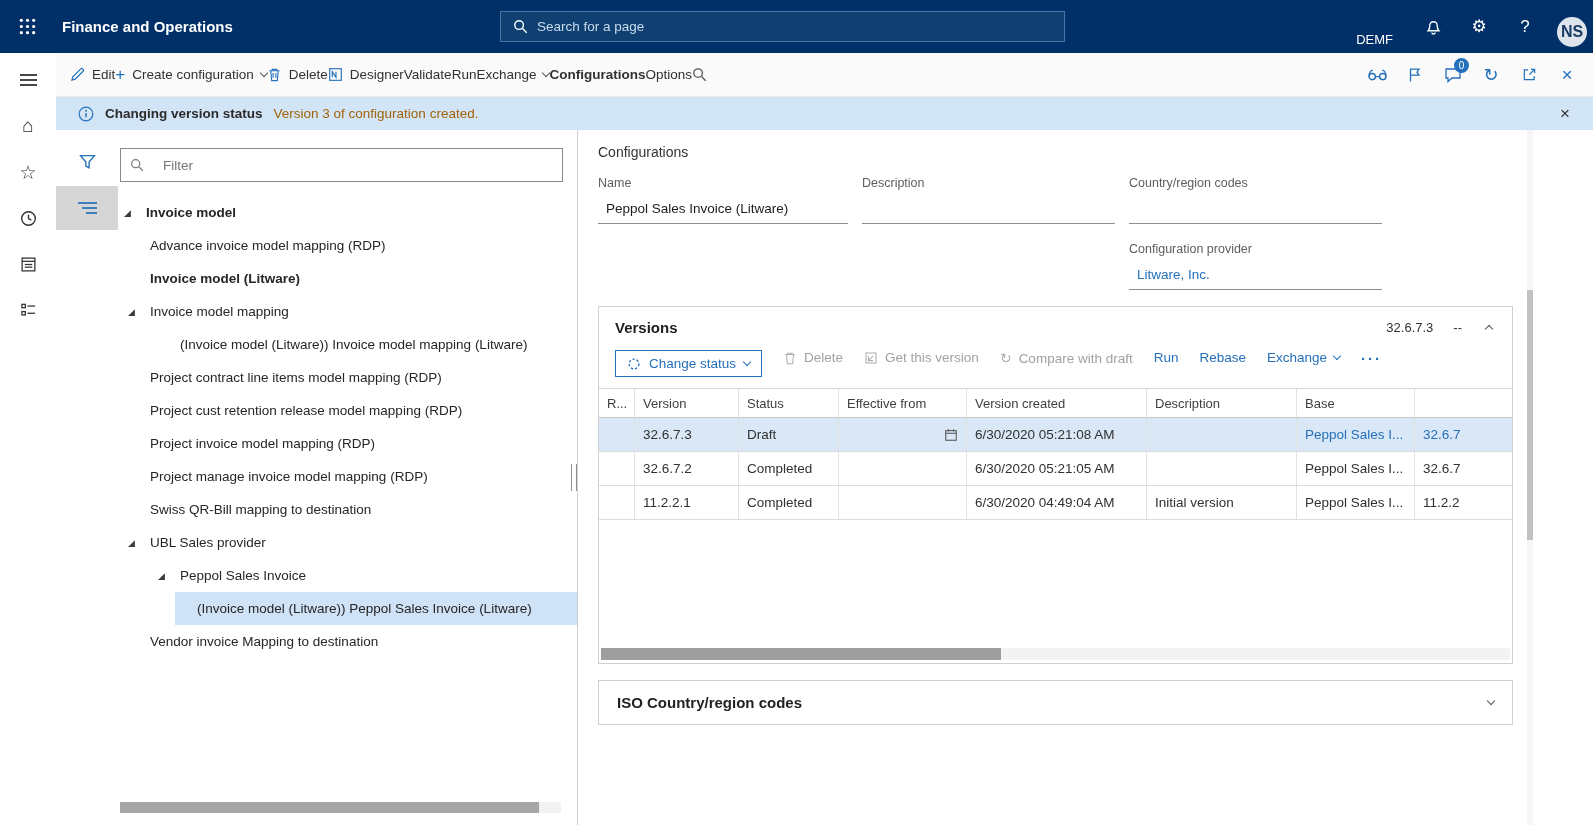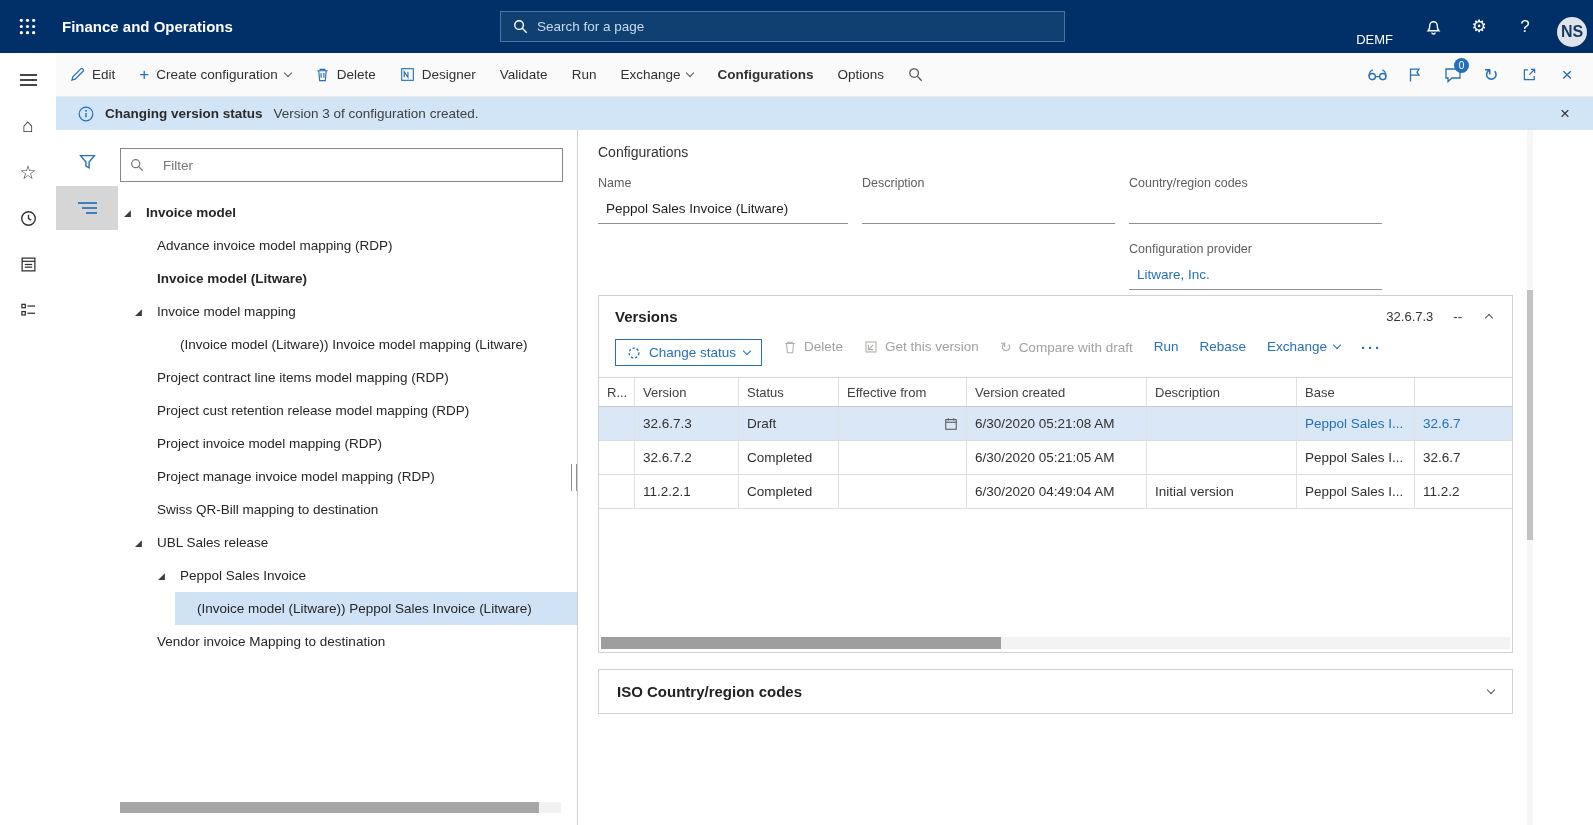--- a/index.html
+++ b/index.html
@@ -21,76 +21,76 @@
     display:flex; align-items:center; justify-content:center; cursor:pointer; margin-left:6px; }
 
   
   .shell { display:flex; height:772px; }
   .rail { width:56px; flex:none; background:#fff; display:flex; flex-direction:column; align-items:center; padding-top:8px; }
   .rail-btn { width:40px; height:38px; display:flex; align-items:center; justify-content:center; cursor:pointer; color:#333; margin-bottom:8px; }
   .rail-btn.glyph { font-size:19px; }
   .workarea { flex:1; display:flex; flex-direction:column; min-width:0; }
 
   
-  .actionbar { height:44px; background:#fafafa; display:flex; align-items:center; padding-left:14px; gap:24px; border-bottom:1px solid #ececec; }
+  .actionbar { height:44px; background:#fafafa; display:flex; align-items:center; padding-left:14px; border-bottom:1px solid #ececec; }
   .ab-item { display:flex; align-items:center; gap:7px; cursor:pointer; color:#323130; white-space:nowrap; }
   .ab-item .ico { color:#2470ba; display:flex; }
   .ab-item.bold { font-weight:bold; }
   .chev { width:6px; height:6px; border-right:1.4px solid #555; border-bottom:1.4px solid #555; display:inline-block; }
   .chev.down { transform:rotate(45deg); margin-top:-3px; }
   .chev.up { transform:rotate(-135deg); margin-top:4px; }
   .chev.blue { border-color:#2470ba; }
   .ab-right { margin-left:auto; display:flex; align-items:center; gap:2px; padding-right:8px; }
   .ab-iconbtn { width:36px; height:36px; display:flex; align-items:center; justify-content:center; cursor:pointer; color:#2470ba; position:relative; font-size:16px; }
   .badge { position:absolute; top:1px; right:2px; min-width:15px; height:15px; border-radius:8px; background:#2470ba; color:#fff;
     font-size:10px; line-height:15px; text-align:center; padding:0 3px; }
 
   
   .infobar { height:33px; background:#d2e5f7; display:flex; align-items:center; padding:0 14px 0 22px; gap:11px; flex:none; }
   .ib-title { font-weight:600; color:#2b2b2b; }
-  .ib-msg { color:#404040; }
+  .ib-msg { color:#a16207; }
   .ib-close { margin-left:auto; cursor:pointer; font-size:17px; color:#333; width:28px; text-align:center; }
 
   
   .content { flex:1; display:flex; min-height:0; }
 
   
   .leftpane { width:522px; flex:none; display:flex; border-right:1px solid #cfcfcf; }
   .left-tools { width:62px; flex:none; display:flex; flex-direction:column; align-items:center; padding-top:14px; }
   .tool-btn { width:40px; height:36px; display:flex; align-items:center; justify-content:center; color:#2470ba; cursor:pointer; }
   .tool-btn.active { width:62px; height:44px; background:#d6d6d6; color:#2470ba; margin-top:6px; }
   .left-content { flex:1; position:relative; padding-top:12px; min-width:0; }
   .filterbox { display:flex; align-items:center; gap:19px; border:1px solid #8a8886; background:#fff; height:34px;
     margin:6px 14px 14px 2px; padding:0 9px; color:#777; }
   .filterbox input { flex:1; border:none; outline:none; font-size:13.5px; font-family:inherit; color:#333; }
   .filterbox input::placeholder { color:#767676; }
 
   .tree { font-size:13.5px; color:#262626; }
   .titem { display:flex; align-items:center; height:33px; cursor:pointer; padding-right:6px; }
   .titem.bold { font-weight:bold; }
   .titem.selected { background:#cfe2f6; }
-  .t-l0 { margin-left:6px; } .t-l1 { margin-left:17px; } .t-l2 { margin-left:40px; } .t-l3 { margin-left:57px; }
+  .t-l0 { margin-left:6px; } .t-l1 { margin-left:10px; } .t-l2 { margin-left:40px; } .t-l3 { margin-left:57px; }
   .caret-box { width:22px; flex:none; font-size:9px; color:#3c3c3c; display:flex; align-items:center; }
   .tlabel { white-space:nowrap; overflow:hidden; text-overflow:ellipsis; }
   .hscroll { position:absolute; left:2px; right:16px; bottom:12px; height:11px; background:#f2f2f2; }
   .hscroll .thumb { height:11px; width:95%; background:#a6a6a6; }
 
   .splitter { width:8px; flex:none; display:flex; align-items:center; justify-content:center; margin-left:-8px; }
   .grip { width:6px; height:27px; border-left:1.6px solid #8f8f8f; border-right:1.6px solid #8f8f8f; }
 
   
   .rightpane { flex:1; position:relative; padding:14px 0 0 20px; min-width:0; overflow:hidden; }
   .sect-title { font-size:14px; color:#333; margin-bottom:16px; }
   .fields { display:grid; grid-template-columns:250px 253px 253px; column-gap:14px; row-gap:18px; width:810px; }
   .fgroup label { display:block; font-size:12.5px; color:#605e5c; margin-bottom:7px; }
   .fvalue { height:27px; border-bottom:1px solid #8f8f8f; font-size:13.5px; color:#1c1c1c; padding:4px 8px 0; white-space:nowrap; }
   .fvalue.link { color:#2470ba; cursor:pointer; }
   .col3 { grid-column:3; }
 
-  .vcard { width:915px; border:1px solid #d1d1d1; margin-top:5px; background:#fff; }
+  .vcard { width:915px; border:1px solid #d1d1d1; margin-top:16px; background:#fff; }
   .vhead { display:flex; align-items:center; padding:11px 16px 8px; }
   .vtitle { font-size:15px; font-weight:bold; color:#222; }
   .vhead-right { margin-left:auto; display:flex; align-items:center; gap:20px; font-size:13px; color:#333; }
   .vhead-right .chevbtn { cursor:pointer; padding:2px 4px; }
 
   .vtoolbar { display:flex; align-items:flex-start; gap:21px; padding:5px 16px 11px; border-bottom:1px solid #d6d6d6; }
   .btn-cs { display:flex; align-items:center; gap:8px; border:1px solid #2470ba; color:#2470ba; background:#fff;
     padding:5px 11px; cursor:pointer; font-size:13.5px; font-family:inherit; }
   .tbi { display:flex; align-items:center; gap:7px; white-space:nowrap; }
   .tbi.dis { color:#a3a1a0; }
@@ -361,21 +361,21 @@
             <div class="titem t-l1">
               <span class="caret-box"></span>
               <span class="tlabel">Project manage invoice model mapping (RDP)</span>
             </div>
             <div class="titem t-l1">
               <span class="caret-box"></span>
               <span class="tlabel">Swiss QR-Bill mapping to destination</span>
             </div>
             <div class="titem t-l1">
               <span class="caret-box">◢</span>
-              <span class="tlabel">UBL Sales release</span>
+              <span class="tlabel">UBL Sales provider</span>
             </div>
             <div class="titem t-l2">
               <span class="caret-box">◢</span>
               <span class="tlabel">Peppol Sales Invoice</span>
             </div>
             <div class="titem t-l3 selected">
               <span class="caret-box"></span>
               <span class="tlabel">(Invoice model (Litware)) Peppol Sales Invoice (Litware)</span>
             </div>
             <div class="titem t-l1">

